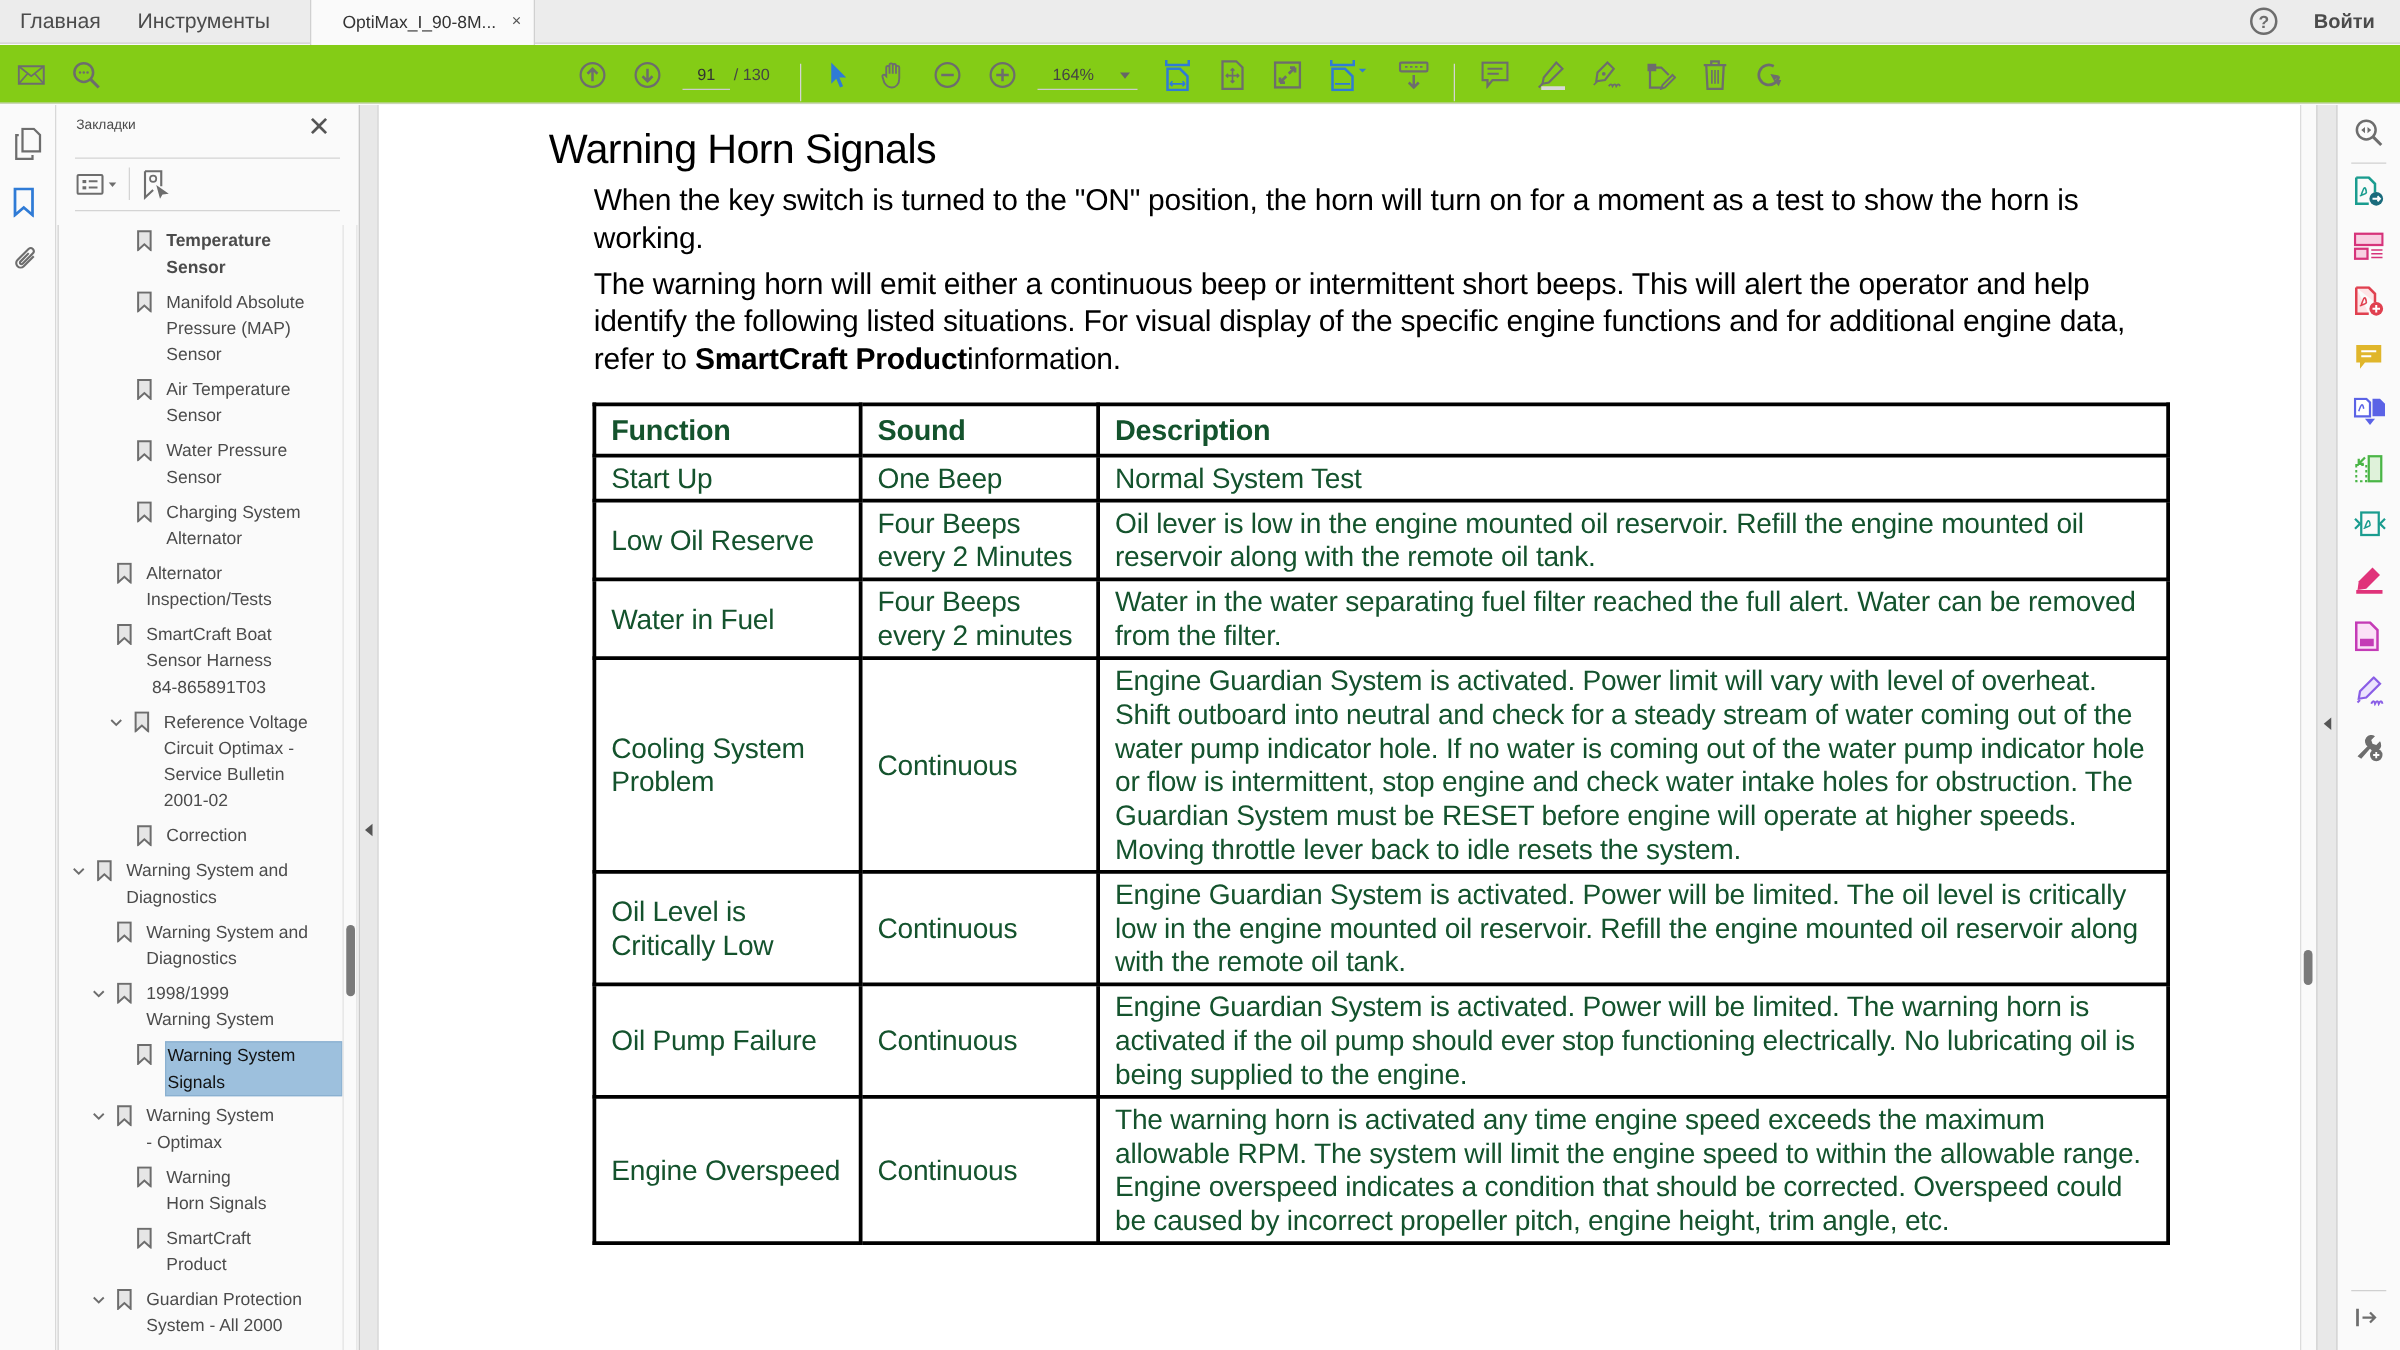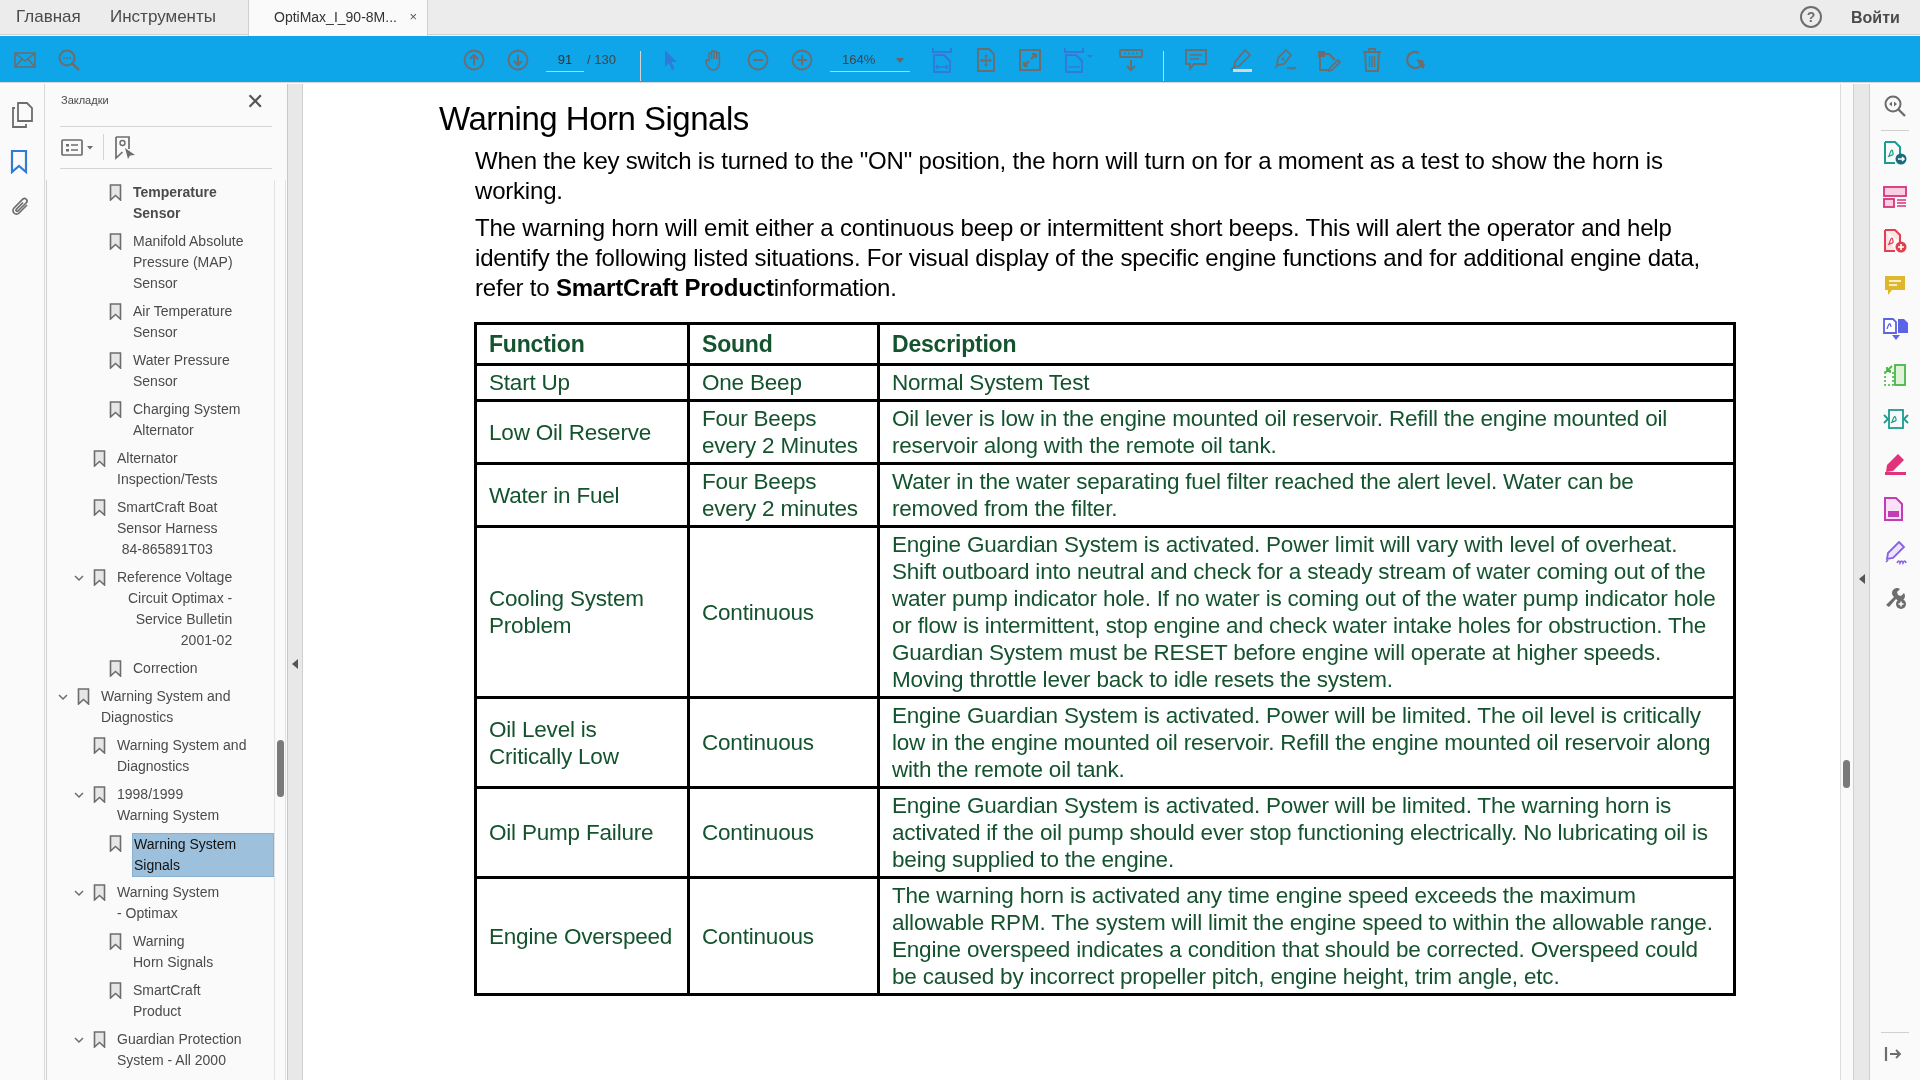--- a/index.html
+++ b/index.html
@@ -7,21 +7,21 @@
 
   
   .topbar { position: absolute; left: 0; top: 0; width: 1920px; height: 35px; background: #ececec; border-bottom: 1px solid #d0d0d0; }
   .topnav { position: absolute; top: 0; height: 35px; line-height: 33px; font-size: 17px; color: #4b4b4b; }
   .doc-tab { position: absolute; left: 248px; top: 0; width: 180px; height: 36px; background: #fafafa; border-left: 1px solid #d0d0d0; border-right: 1px solid #d0d0d0; font-size: 14px; color: #333; line-height: 34px; padding-left: 25px; }
   .doc-tab .x { position: absolute; right: 10px; top: 0; font-size: 13px; color: #555; cursor: pointer; }
   .help { position: absolute; left: 1800px; top: 6px; width: 22px; height: 22px; border: 2px solid #6d6d6d; border-radius: 50%; text-align: center; line-height: 18px; font-size: 14px; font-weight: bold; color: #6d6d6d; }
   .login { position: absolute; left: 1851px; top: 0; line-height: 35px; font-size: 16px; font-weight: bold; color: #4b4b4b; }
 
   
-  .toolbar { position: absolute; left: 0; top: 36px; width: 1920px; height: 47px; background: #0ea5e9; border-bottom: 1px solid #d8d8d8; }
+  .toolbar { position: absolute; left: 0; top: 36px; width: 1920px; height: 47px; background: #84cc16; border-bottom: 1px solid #d8d8d8; }
   .tb { position: absolute; top: 0; height: 47px; display: flex; align-items: center; justify-content: center; cursor: pointer; }
   .tb svg { display: block; }
   .sep { position: absolute; top: 15px; width: 1px; height: 30px; background: #d4d4d4; }
   .pg-input { position: absolute; left: 546px; top: 12px; width: 38px; height: 24px; font-size: 13px; text-align: center; line-height: 24px; color: #333; border-bottom: 1px solid #ccc; }
   .pg-total { position: absolute; left: 587px; top: 12px; line-height: 24px; font-size: 13px; color: #444; }
   .zoom-val { position: absolute; left: 830px; top: 12px; width: 80px; height: 24px; font-size: 13px; color: #444; line-height: 24px; padding-left: 12px; border-bottom: 1px solid #ccc; }
   .zoom-val .caret { position: absolute; right: 6px; top: 10px; width: 0; height: 0; border-left: 4px solid transparent; border-right: 4px solid transparent; border-top: 5px solid #666; }
 
   
   .rail { position: absolute; left: 0; top: 84px; width: 45px; height: 996px; background: #fafafa; border-right: 1px solid #d8d8d8; }
@@ -306,21 +306,21 @@
 Inspection/Tests</span>
       </div>
       <div class="bm" style="left: 0px; top: 317px; width: 228px; height: 63px; text-align: center;">
         <span class="flag" style="left: 46px;"><svg width="13" height="17" viewBox="0 0 13 17">
             <path d="M1.5 1 H11.5 V16 L6.5 11.5 L1.5 16 Z" fill="#e6e6e6" stroke="#6d6d6d" stroke-width="1.6"></path>
           </svg></span>
         <span class="lbl" style="left: 70px;">SmartCraft Boat
 Sensor Harness
 84-865891T03</span>
       </div>
-      <div class="bm" style="left: 0px; top: 387px; width: 228px; height: 84px; text-align: right;">
+      <div class="bm" style="left: 14px; top: 387px; width: 228px; height: 84px;">
         <span class="chev" style="left: 26px;"><svg width="12" height="12" viewBox="0 0 12 12">
             <path d="M2 4 L6 8 L10 4" fill="none" stroke="#6d6d6d" stroke-width="1.5"></path>
           </svg></span>
         <span class="flag" style="left: 46px;"><svg width="13" height="17" viewBox="0 0 13 17">
             <path d="M1.5 1 H11.5 V16 L6.5 11.5 L1.5 16 Z" fill="#e6e6e6" stroke="#6d6d6d" stroke-width="1.6"></path>
           </svg></span>
         <span class="lbl" style="left: 70px;">Reference Voltage
 Circuit Optimax -
 Service Bulletin
 2001-02</span>
@@ -430,21 +430,21 @@
         <td>Normal System Test</td>
       </tr>
       <tr>
         <td class="c1">Low Oil Reserve</td>
         <td class="c2">Four Beeps every 2 Minutes</td>
         <td>Oil lever is low in the engine mounted oil reservoir. Refill the engine mounted oil reservoir along with the remote oil tank.</td>
       </tr>
       <tr>
         <td class="c1">Water in Fuel</td>
         <td class="c2">Four Beeps every 2 minutes</td>
-        <td>Water in the water separating fuel filter reached the alert level. Water can be removed from the filter.</td>
+        <td>Water in the water separating fuel filter reached the full alert. Water can be removed from the filter.</td>
       </tr>
       <tr>
         <td class="c1">Cooling System Problem</td>
         <td class="c2">Continuous</td>
         <td>Engine Guardian System is activated. Power limit will vary with level of overheat. Shift outboard into neutral and check for a steady stream of water coming out of the water pump indicator hole. If no water is coming out of the water pump indicator hole or flow is intermittent, stop engine and check water intake holes for obstruction. The Guardian System must be RESET before engine will operate at higher speeds. Moving throttle lever back to idle resets the system.</td>
       </tr>
       <tr>
         <td class="c1">Oil Level is Critically Low</td>
         <td class="c2">Continuous</td>
         <td>Engine Guardian System is activated. Power will be limited. The oil level is critically low in the engine mounted oil reservoir. Refill the engine mounted oil reservoir along with the remote oil tank.</td>

